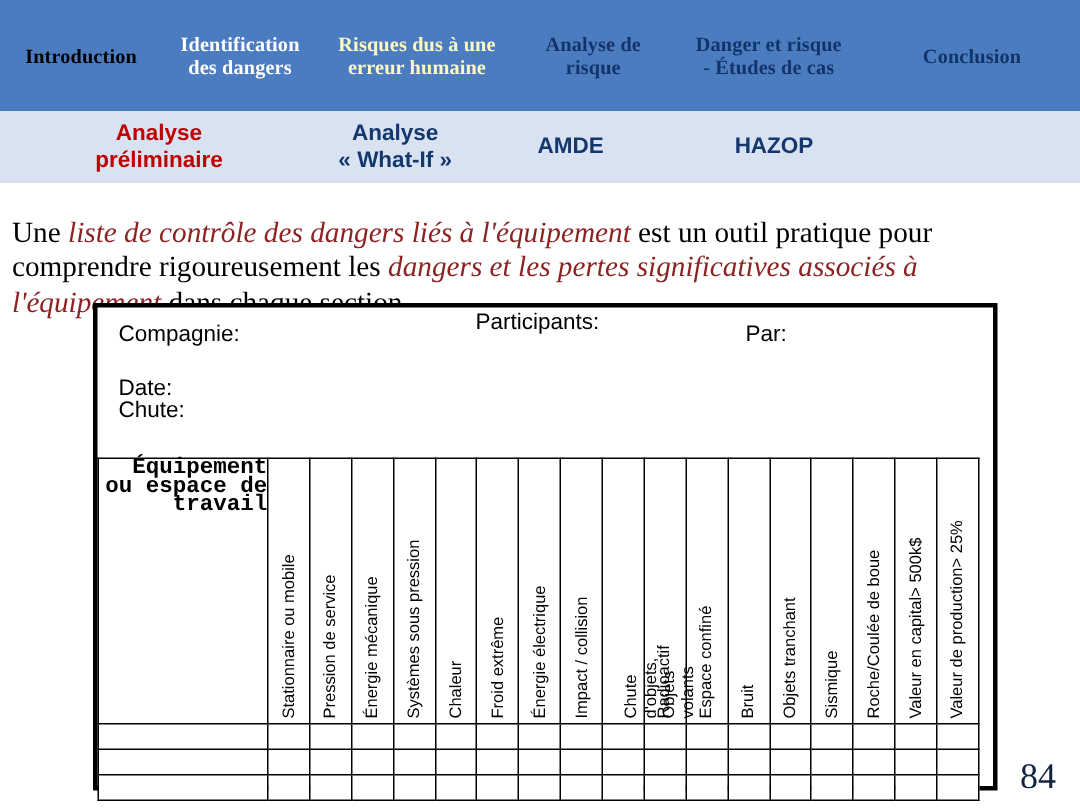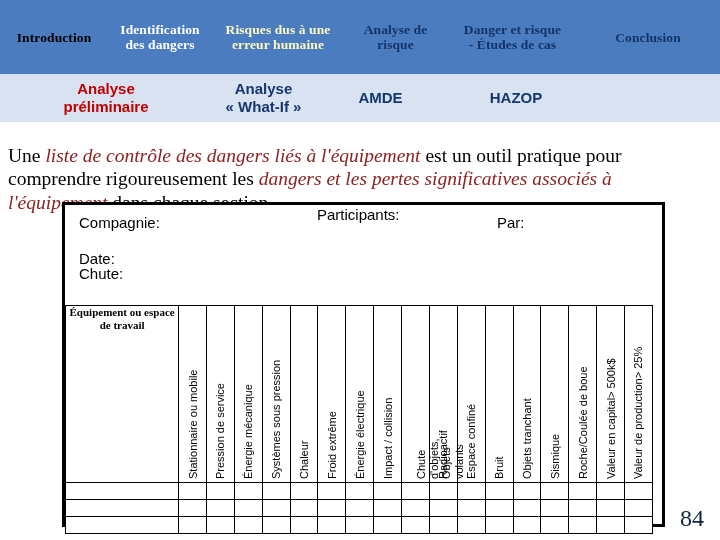--- a/index.html
+++ b/index.html
@@ -101,28 +101,28 @@
     padding:0;
     vertical-align:bottom;
     background:#ffffff;
   }
   #grid td.hd{height:176px;}
   #grid td.rw{height:16px;}
   .col-first{width:108px;}
   .col-rot{width:26.6px;}
 
   .first-head{
-    font-family:Liberation Serif, serif;
-    font-size:11px;
+    font-family:Liberation Mono, monospace;
+    font-size:15px;
     font-weight:bold;
     line-height:12.5px;
     color:#000;
     padding:2px 0 0 4px;
     vertical-align:top;
-    text-align:center;
+    text-align:right;
   }
   #grid td.first-head{vertical-align:top;}
 
   .rot-wrap{
     height:176px;
     position:relative;
     overflow:visible;
   }
   .rot{
     position:absolute;

